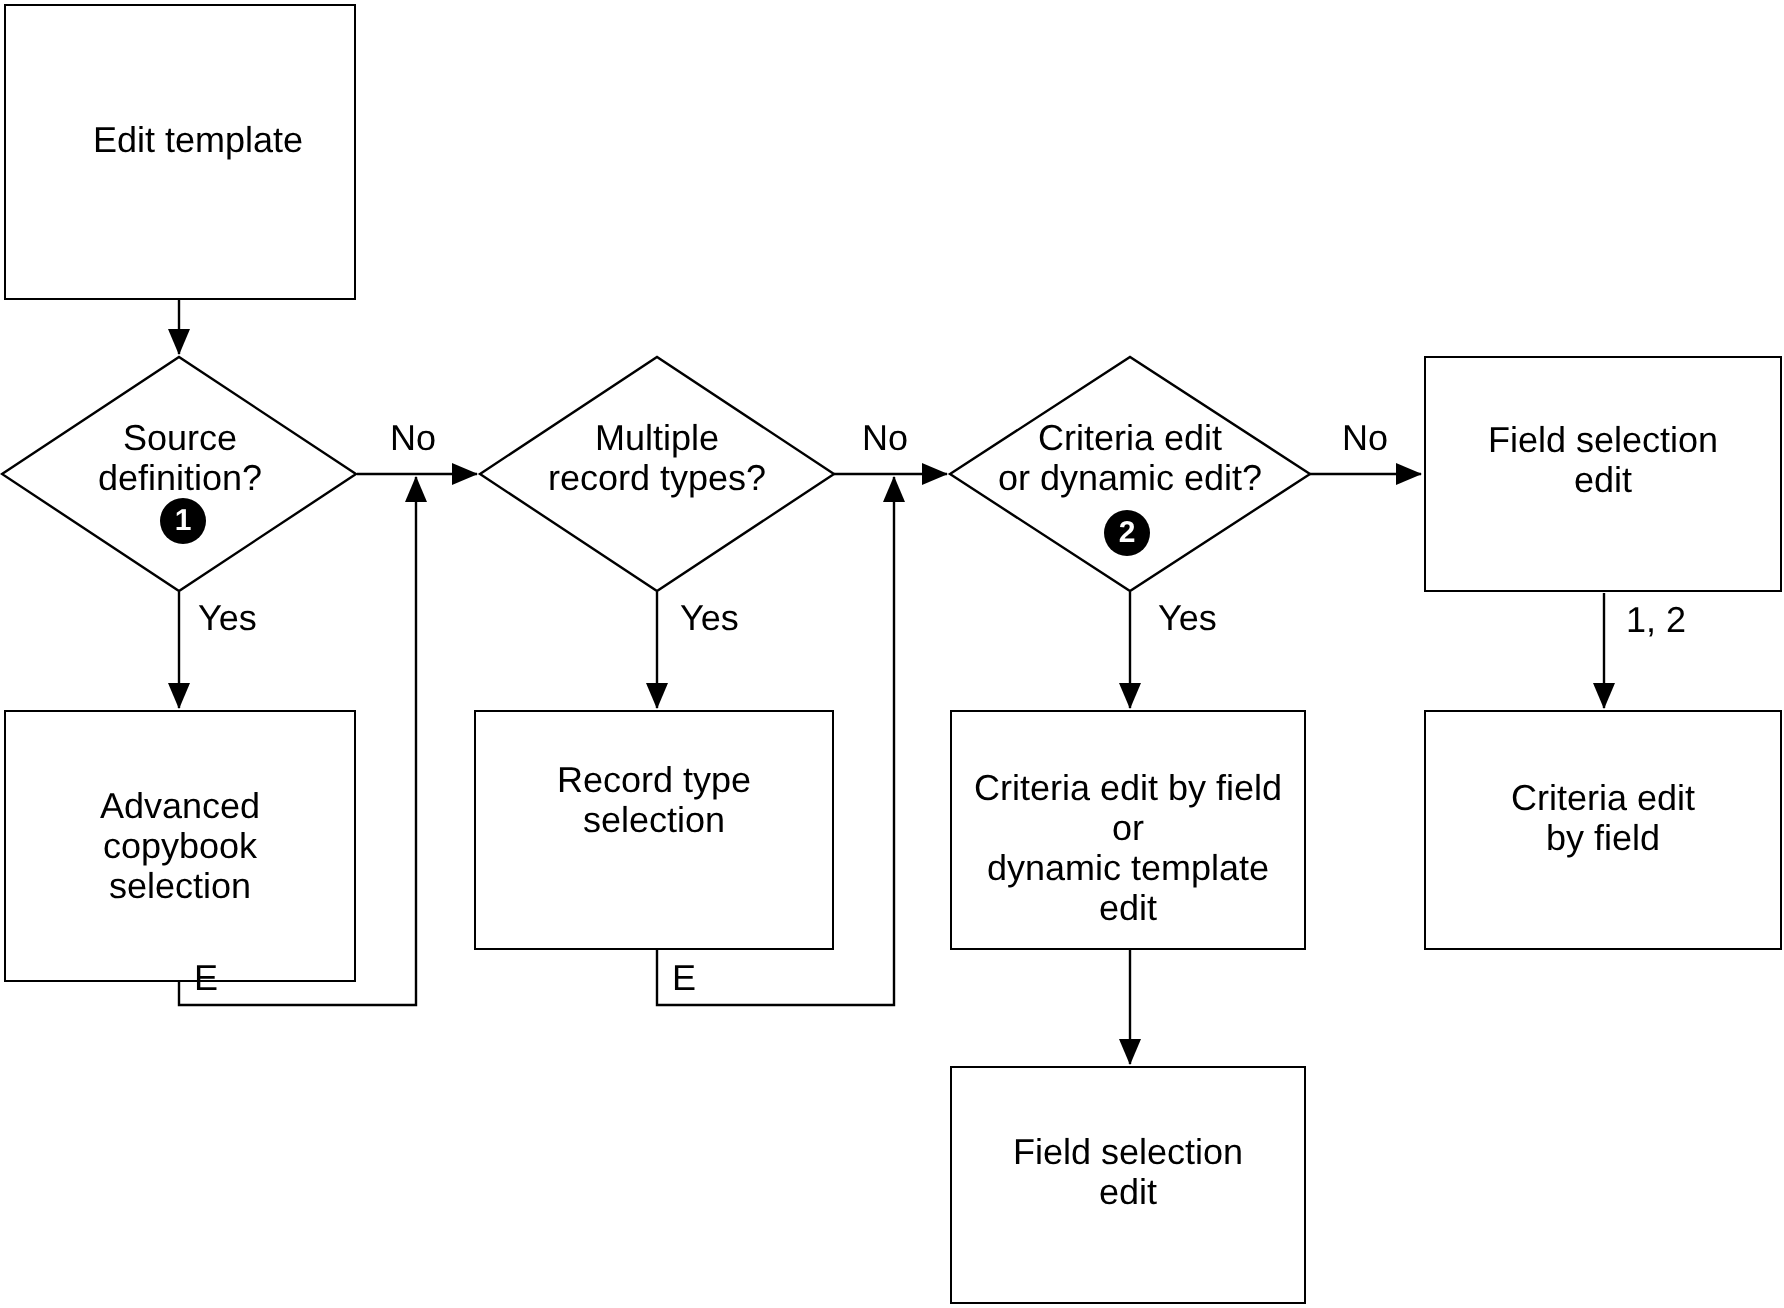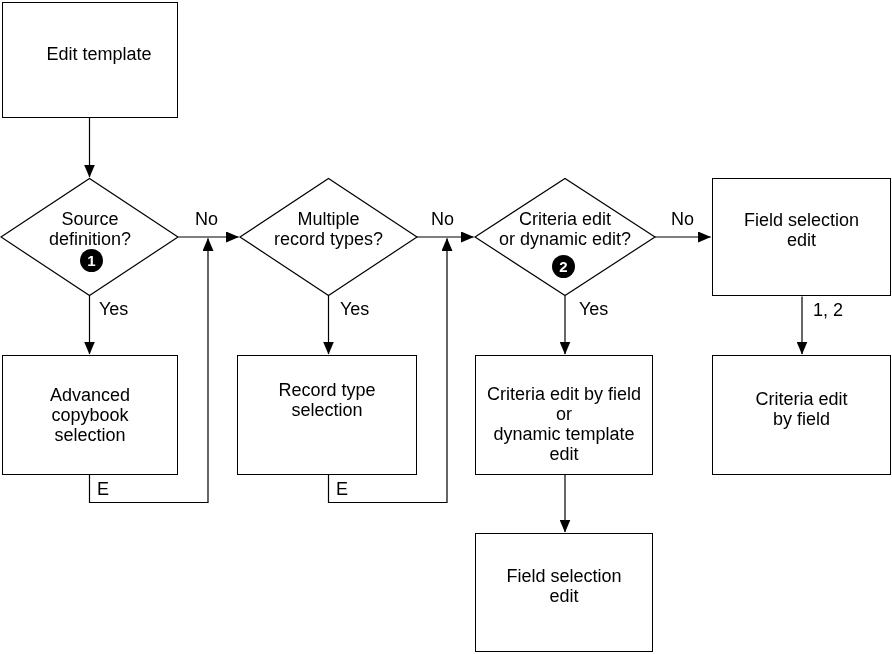--- a/index.html
+++ b/index.html
@@ -62,30 +62,30 @@
     <path d="M89.5 474 L89.5 502.5 L208 502.5 L208 238.5" fill="none" stroke="#000000" stroke-width="1.2" marker-end="url(#arrow)"></path>
     <path d="M417 237 L473.5 237" fill="none" stroke="#000000" stroke-width="1.2" marker-end="url(#arrow)"></path>
     <path d="M328.5 296 L328.5 354" fill="none" stroke="#000000" stroke-width="1.2" marker-end="url(#arrow)"></path>
     <path d="M328.5 474 L328.5 502.5 L447 502.5 L447 238.5" fill="none" stroke="#000000" stroke-width="1.2" marker-end="url(#arrow)"></path>
     <path d="M655 237 L710.5 237" fill="none" stroke="#000000" stroke-width="1.2" marker-end="url(#arrow)"></path>
     <path d="M565 296 L565 354" fill="none" stroke="#000000" stroke-width="1.2" marker-end="url(#arrow)"></path>
     <path d="M802 296.5 L802 354" fill="none" stroke="#000000" stroke-width="1.2" marker-end="url(#arrow)"></path>
     <path d="M565 475 L565 532" fill="none" stroke="#000000" stroke-width="1.2" marker-end="url(#arrow)"></path>
   </svg>
 
-  <div class="box" style="left:2px; top:2px; width:176px; height:116px; padding-bottom:12px;padding-left:18px;">
+  <div class="box" style="left:2px; top:2px; width:176px; height:148px; padding-bottom:12px;padding-left:18px;">
     <span class="lbl">Edit template</span>
   </div>
 
   <div class="box" style="left:712px; top:178px; width:179px; height:118px; padding-bottom:14px;">
     <span class="lbl">Field selection
 edit</span>
   </div>
 
-  <div class="box" style="left:2px; top:355px; width:176px; height:120px;">
+  <div class="box" style="left:2px; top:355px; width:176px; height:136px;">
     <span class="lbl">Advanced
 copybook
 selection</span>
   </div>
 
   <div class="box" style="left:237px; top:355px; width:180px; height:120px; padding-bottom:31px;">
     <span class="lbl">Record type
 selection</span>
   </div>
 

